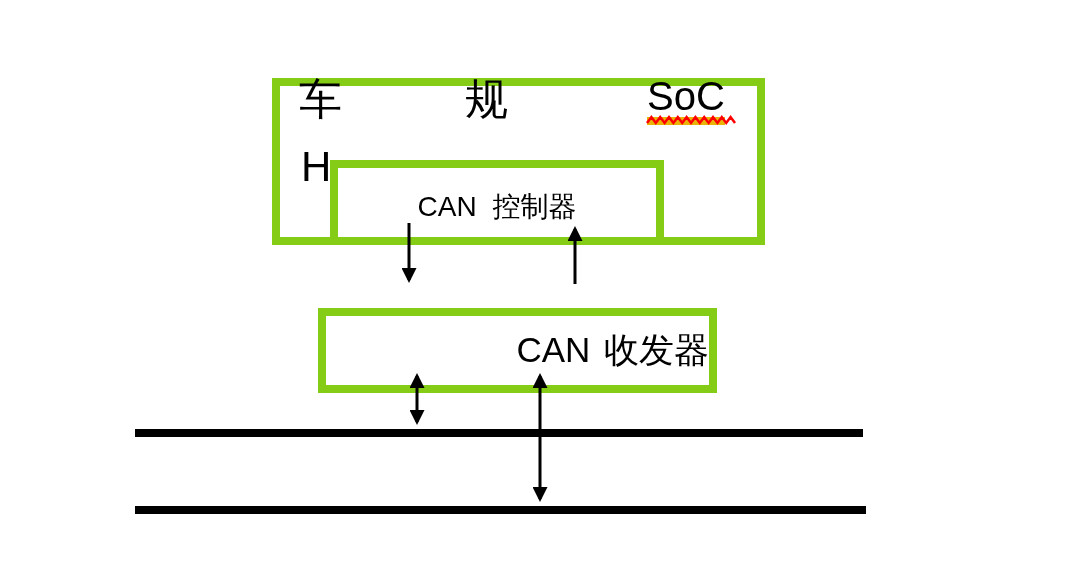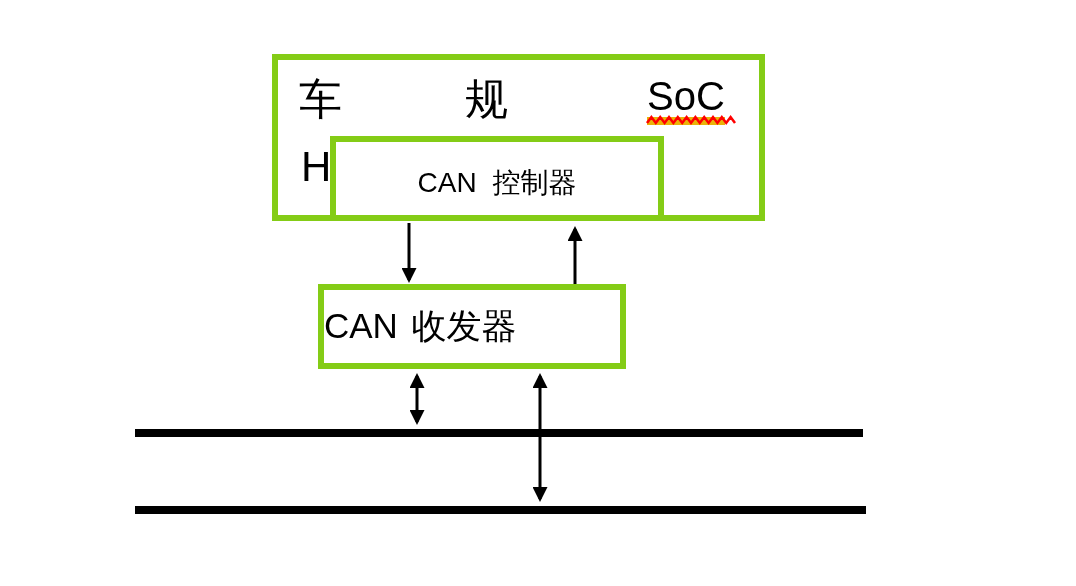--- a/index.html
+++ b/index.html
@@ -11,46 +11,47 @@
   .canvas {
     position: relative;
     width: 1076px;
     height: 586px;
     background: #ffffff;
     overflow: hidden;
     color: #000000;
   }
   .box {
     position: absolute;
-    border: 6px solid #84cc16;
+    border: 8px solid #84cc16;
     box-sizing: border-box;
     background: transparent;
+    margin-top: 24px;
   }
   .soc-box {
     left: 272px; top: 54px;
     width: 493px; height: 167px;
     z-index: 1;
   }
   .controller-box {
     left: 330px; top: 136px;
     width: 334px; height: 85px;
     background: #ffffff;
     z-index: 3;
     display: flex;
     align-items: center;
     justify-content: center;
   }
   .transceiver-box {
     left: 318px; top: 284px;
-    width: 308px; height: 85px;
+    width: 399px; height: 85px;
     background: #ffffff;
     z-index: 3;
     display: flex;
     align-items: center;
-    justify-content: flex-start;
+    justify-content: flex-end;
   }
   .label {
     position: absolute;
     line-height: 1;
     white-space: nowrap;
     z-index: 2;
     color: #000000;
   }
   .lbl-che { left: 299px; top: 78px; font-size: 43px; }
   .lbl-gui { left: 465px; top: 78px; font-size: 43px; }

